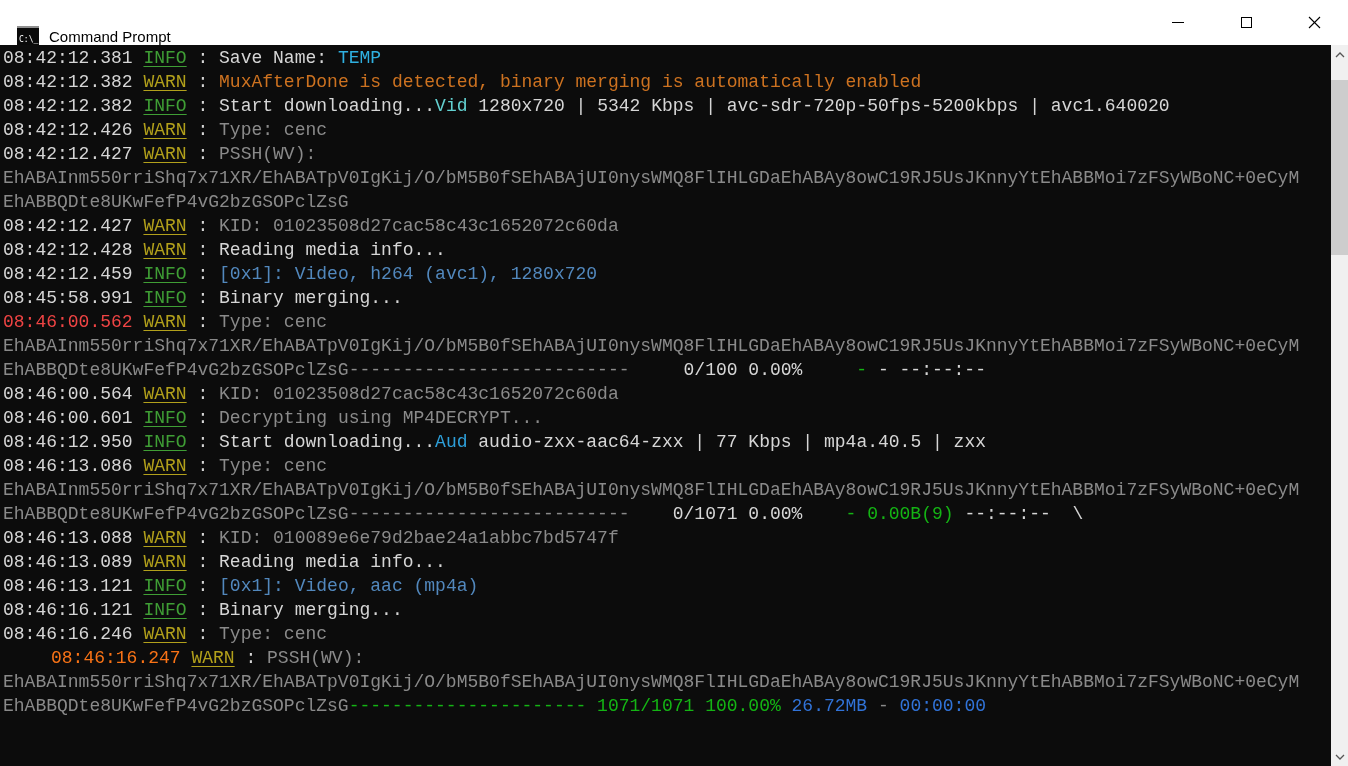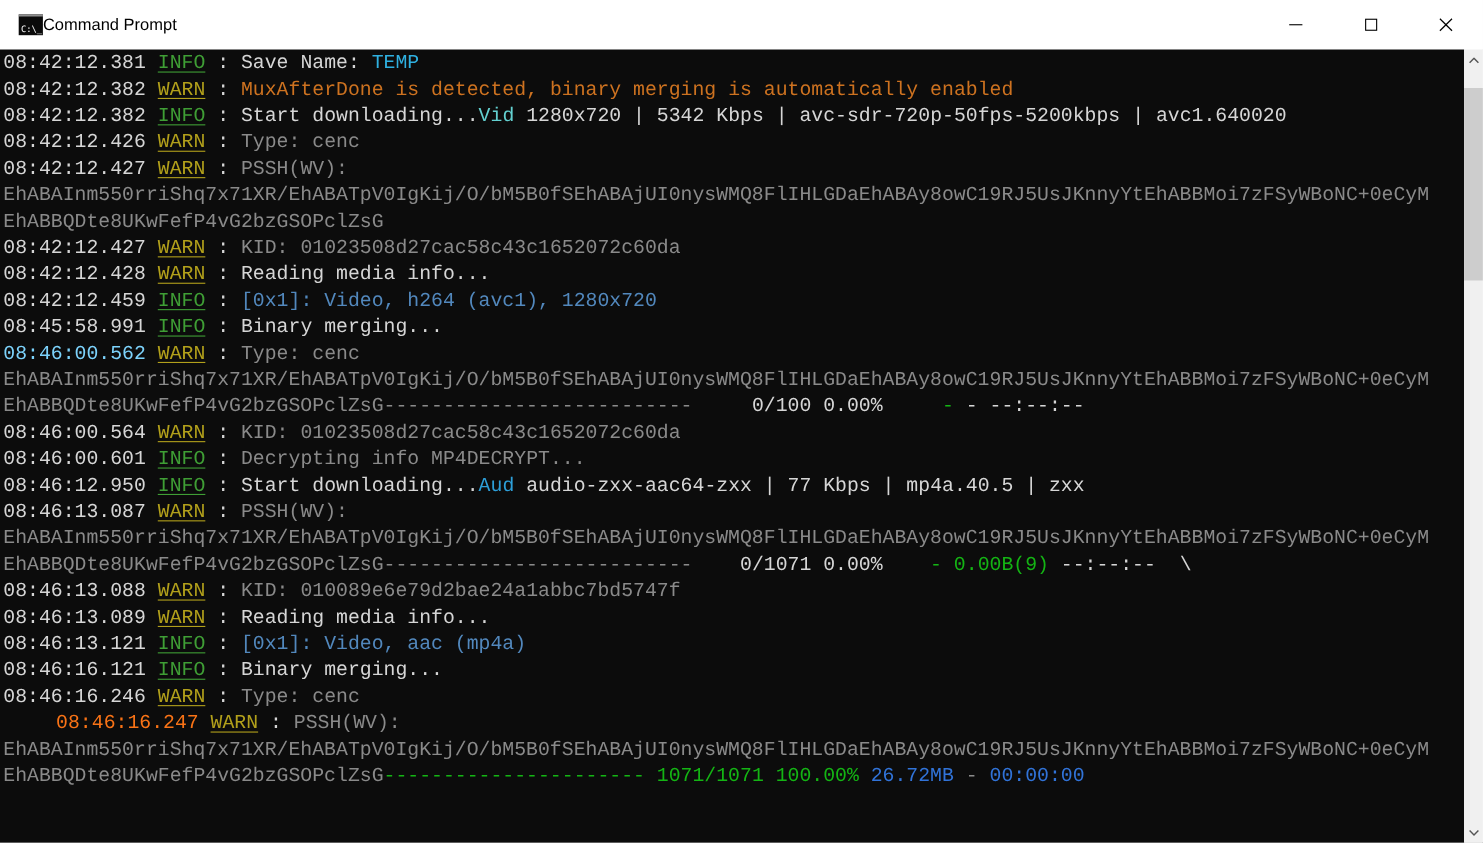--- a/index.html
+++ b/index.html
@@ -1,23 +1,23 @@
 <!DOCTYPE html>
 <html><head>
 <meta charset="utf-8">
 <style>
   html,body{margin:0;padding:0;}
   body{width:1348px;height:766px;overflow:hidden;background:#ffffff;}
   .window{position:relative;width:1348px;height:766px;background:#ffffff;font-family:"Liberation Sans",sans-serif;}
   .bg-edge{position:absolute;top:0;left:548px;width:168px;height:6px;background:#2e2e2e;}
   
-  .titlebar{position:absolute;top:0;left:0;right:0;height:45px;background:#ffffff;display:flex;align-items:center;}
+  .titlebar{position:absolute;top:0;left:0;right:0;height:45px;background:#ffffff;display:flex;align-items:flex-end;}
   .app-icon{width:22px;height:19px;margin-left:17px;background:#0a0a0a;box-shadow:inset 0 2px 0 #8f8f8f;display:flex;align-items:flex-end;justify-content:flex-start;flex:0 0 auto;}
   .app-icon span{color:#ffffff;font-family:"DejaVu Sans Mono",monospace;font-size:8px;line-height:11px;padding-left:2px;}
-  .title{font-size:15px;color:#000000;white-space:nowrap;}
+  .title{margin-left:10px;font-size:15px;color:#000000;white-space:nowrap;}
   .caption-buttons{margin-left:auto;display:flex;height:100%;}
   .cbtn{width:68px;height:100%;display:flex;align-items:center;justify-content:center;}
   .min-glyph{width:12px;height:1px;background:#000000;}
   .max-glyph{width:11px;height:11px;border:1px solid #000000;box-sizing:border-box;}
   
   .terminal{position:absolute;top:45px;left:0;width:1331px;bottom:0;background:#0c0c0c;
     font-family:Liberation Mono, monospace;font-size:18px;line-height:24px;
     padding:1px 0 0 3px;overflow:hidden;box-sizing:border-box;}
   .line{height:24px;white-space:pre;overflow:hidden;}
   .line span{text-underline-offset:3px;}
@@ -60,27 +60,27 @@
       <div class="line"><span style="color: rgb(214, 214, 214);">08:42:12.382 </span><span style="color: rgb(178, 160, 27); text-decoration: underline;">WARN</span><span style="color: rgb(214, 214, 214);"> : </span><span style="color: rgb(205, 114, 32);">MuxAfterDone is detected, binary merging is automatically enabled</span></div>
       <div class="line"><span style="color: rgb(214, 214, 214);">08:42:12.382 </span><span style="color: rgb(63, 158, 53); text-decoration: underline;">INFO</span><span style="color: rgb(214, 214, 214);"> : </span><span style="color: rgb(214, 214, 214);">Start downloading...</span><span style="color: rgb(99, 208, 208);">Vid</span><span style="color: rgb(214, 214, 214);"> 1280x720 | 5342 Kbps | avc-sdr-720p-50fps-5200kbps | avc1.640020</span></div>
       <div class="line"><span style="color: rgb(214, 214, 214);">08:42:12.426 </span><span style="color: rgb(178, 160, 27); text-decoration: underline;">WARN</span><span style="color: rgb(214, 214, 214);"> : </span><span style="color: rgb(138, 138, 138);">Type: cenc</span></div>
       <div class="line"><span style="color: rgb(214, 214, 214);">08:42:12.427 </span><span style="color: rgb(178, 160, 27); text-decoration: underline;">WARN</span><span style="color: rgb(214, 214, 214);"> : </span><span style="color: rgb(138, 138, 138);">PSSH(WV):</span></div>
       <div class="line"><span style="color: rgb(138, 138, 138);">EhABAInm550rriShq7x71XR/EhABATpV0IgKij/O/bM5B0fSEhABAjUI0nysWMQ8FlIHLGDaEhABAy8owC19RJ5UsJKnnyYtEhABBMoi7zFSyWBoNC+0eCyM</span></div>
       <div class="line"><span style="color: rgb(138, 138, 138);">EhABBQDte8UKwFefP4vG2bzGSOPclZsG</span></div>
       <div class="line"><span style="color: rgb(214, 214, 214);">08:42:12.427 </span><span style="color: rgb(178, 160, 27); text-decoration: underline;">WARN</span><span style="color: rgb(214, 214, 214);"> : </span><span style="color: rgb(138, 138, 138);">KID: 01023508d27cac58c43c1652072c60da</span></div>
       <div class="line"><span style="color: rgb(214, 214, 214);">08:42:12.428 </span><span style="color: rgb(178, 160, 27); text-decoration: underline;">WARN</span><span style="color: rgb(214, 214, 214);"> : </span><span style="color: rgb(214, 214, 214);">Reading media info...</span></div>
       <div class="line"><span style="color: rgb(214, 214, 214);">08:42:12.459 </span><span style="color: rgb(63, 158, 53); text-decoration: underline;">INFO</span><span style="color: rgb(214, 214, 214);"> : </span><span style="color: rgb(82, 136, 189);">[0x1]: Video, h264 (avc1), 1280x720</span></div>
       <div class="line"><span style="color: rgb(214, 214, 214);">08:45:58.991 </span><span style="color: rgb(63, 158, 53); text-decoration: underline;">INFO</span><span style="color: rgb(214, 214, 214);"> : </span><span style="color: rgb(214, 214, 214);">Binary merging...</span></div>
-      <div class="line"><span style="color: #7dd3fc; text-align: right;">08:46:00.562 </span><span style="color: rgb(178, 160, 27); text-decoration: underline;">WARN</span><span style="color: rgb(214, 214, 214);"> : </span><span style="color: rgb(138, 138, 138);">Type: cenc</span></div>
+      <div class="line"><span style="color: #ef4444; text-align: right;">08:46:00.562 </span><span style="color: rgb(178, 160, 27); text-decoration: underline;">WARN</span><span style="color: rgb(214, 214, 214);"> : </span><span style="color: rgb(138, 138, 138);">Type: cenc</span></div>
       <div class="line"><span style="color: rgb(138, 138, 138);">EhABAInm550rriShq7x71XR/EhABATpV0IgKij/O/bM5B0fSEhABAjUI0nysWMQ8FlIHLGDaEhABAy8owC19RJ5UsJKnnyYtEhABBMoi7zFSyWBoNC+0eCyM</span></div>
       <div class="line"><span style="color: rgb(138, 138, 138);">EhABBQDte8UKwFefP4vG2bzGSOPclZsG</span><span style="color: rgb(138, 138, 138);">--------------------------</span><span style="color: rgb(214, 214, 214);">     0/100 0.00%</span><span style="color: rgb(20, 180, 20);">     -</span><span style="color: rgb(214, 214, 214);"> - </span><span style="color: rgb(214, 214, 214);">--:--:--</span></div>
       <div class="line"><span style="color: rgb(214, 214, 214);">08:46:00.564 </span><span style="color: rgb(178, 160, 27); text-decoration: underline;">WARN</span><span style="color: rgb(214, 214, 214);"> : </span><span style="color: rgb(138, 138, 138);">KID: 01023508d27cac58c43c1652072c60da</span></div>
-      <div class="line"><span style="color: rgb(214, 214, 214);">08:46:00.601 </span><span style="color: rgb(63, 158, 53); text-decoration: underline;">INFO</span><span style="color: rgb(214, 214, 214);"> : </span><span style="color: rgb(138, 138, 138);">Decrypting info MP4DECRYPT...</span></div>
+      <div class="line"><span style="color: rgb(214, 214, 214);">08:46:00.601 </span><span style="color: rgb(63, 158, 53); text-decoration: underline;">INFO</span><span style="color: rgb(214, 214, 214);"> : </span><span style="color: rgb(138, 138, 138);">Decrypting using MP4DECRYPT...</span></div>
       <div class="line"><span style="color: rgb(214, 214, 214);">08:46:12.950 </span><span style="color: rgb(63, 158, 53); text-decoration: underline;">INFO</span><span style="color: rgb(214, 214, 214);"> : </span><span style="color: rgb(214, 214, 214);">Start downloading...</span><span style="color: rgb(45, 159, 217);">Aud</span><span style="color: rgb(214, 214, 214);"> audio-zxx-aac64-zxx | 77 Kbps | mp4a.40.5 | zxx</span></div>
-      <div class="line"><span style="color: rgb(214, 214, 214);">08:46:13.087 </span><span style="color: rgb(178, 160, 27); text-decoration: underline;">WARN</span><span style="color: rgb(214, 214, 214);"> : </span><span style="color: rgb(138, 138, 138);">PSSH(WV):</span></div>
+      <div class="line"><span style="color: rgb(214, 214, 214);">08:46:13.086 </span><span style="color: rgb(178, 160, 27); text-decoration: underline;">WARN</span><span style="color: rgb(214, 214, 214);"> : </span><span style="color: rgb(138, 138, 138);">Type: cenc</span></div>
       <div class="line"><span style="color: rgb(138, 138, 138);">EhABAInm550rriShq7x71XR/EhABATpV0IgKij/O/bM5B0fSEhABAjUI0nysWMQ8FlIHLGDaEhABAy8owC19RJ5UsJKnnyYtEhABBMoi7zFSyWBoNC+0eCyM</span></div>
       <div class="line"><span style="color: rgb(138, 138, 138);">EhABBQDte8UKwFefP4vG2bzGSOPclZsG</span><span style="color: rgb(138, 138, 138);">--------------------------</span><span style="color: rgb(214, 214, 214);">    0/1071 0.00%</span><span style="color: rgb(20, 180, 20);">    - 0.00B(9)</span><span style="color: rgb(214, 214, 214);"> --:--:--  \</span></div>
       <div class="line"><span style="color: rgb(214, 214, 214);">08:46:13.088 </span><span style="color: rgb(178, 160, 27); text-decoration: underline;">WARN</span><span style="color: rgb(214, 214, 214);"> : </span><span style="color: rgb(138, 138, 138);">KID: 010089e6e79d2bae24a1abbc7bd5747f</span></div>
       <div class="line"><span style="color: rgb(214, 214, 214);">08:46:13.089 </span><span style="color: rgb(178, 160, 27); text-decoration: underline;">WARN</span><span style="color: rgb(214, 214, 214);"> : </span><span style="color: rgb(214, 214, 214);">Reading media info...</span></div>
       <div class="line"><span style="color: rgb(214, 214, 214);">08:46:13.121 </span><span style="color: rgb(63, 158, 53); text-decoration: underline;">INFO</span><span style="color: rgb(214, 214, 214);"> : </span><span style="color: rgb(82, 136, 189);">[0x1]: Video, aac (mp4a)</span></div>
       <div class="line"><span style="color: rgb(214, 214, 214);">08:46:16.121 </span><span style="color: rgb(63, 158, 53); text-decoration: underline;">INFO</span><span style="color: rgb(214, 214, 214);"> : </span><span style="color: rgb(214, 214, 214);">Binary merging...</span></div>
       <div class="line"><span style="color: rgb(214, 214, 214);">08:46:16.246 </span><span style="color: rgb(178, 160, 27); text-decoration: underline;">WARN</span><span style="color: rgb(214, 214, 214);"> : </span><span style="color: rgb(138, 138, 138);">Type: cenc</span></div>
       <div class="line"><span style="color: #f97316; margin-left: 48px;">08:46:16.247 </span><span style="color: rgb(178, 160, 27); text-decoration: underline;">WARN</span><span style="color: rgb(214, 214, 214);"> : </span><span style="color: rgb(138, 138, 138);">PSSH(WV):</span></div>
       <div class="line"><span style="color: rgb(138, 138, 138);">EhABAInm550rriShq7x71XR/EhABATpV0IgKij/O/bM5B0fSEhABAjUI0nysWMQ8FlIHLGDaEhABAy8owC19RJ5UsJKnnyYtEhABBMoi7zFSyWBoNC+0eCyM</span></div>
       <div class="line"><span style="color: rgb(138, 138, 138);">EhABBQDte8UKwFefP4vG2bzGSOPclZsG</span><span style="color: rgb(20, 180, 20);">---------------------- </span><span style="color: rgb(20, 180, 20);">1071/1071 100.00% </span><span style="color: rgb(49, 115, 216);">26.72MB</span><span style="color: rgb(138, 138, 138);"> - </span><span style="color: rgb(49, 115, 216);">00:00:00</span></div>

